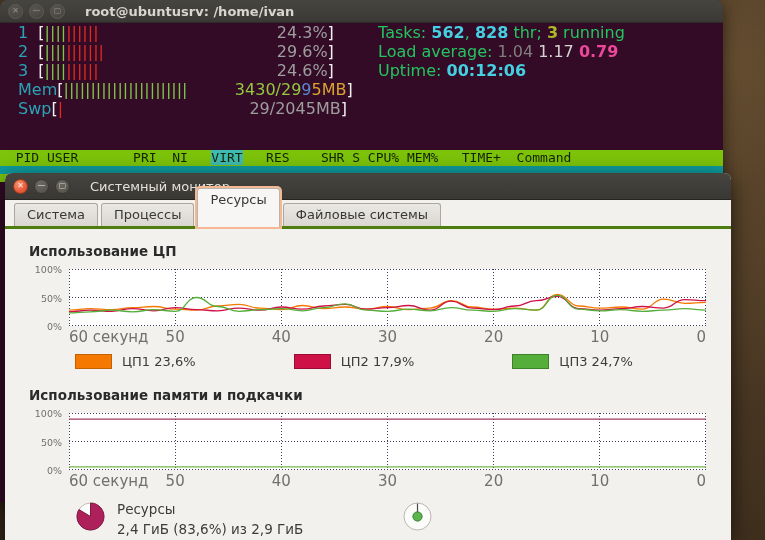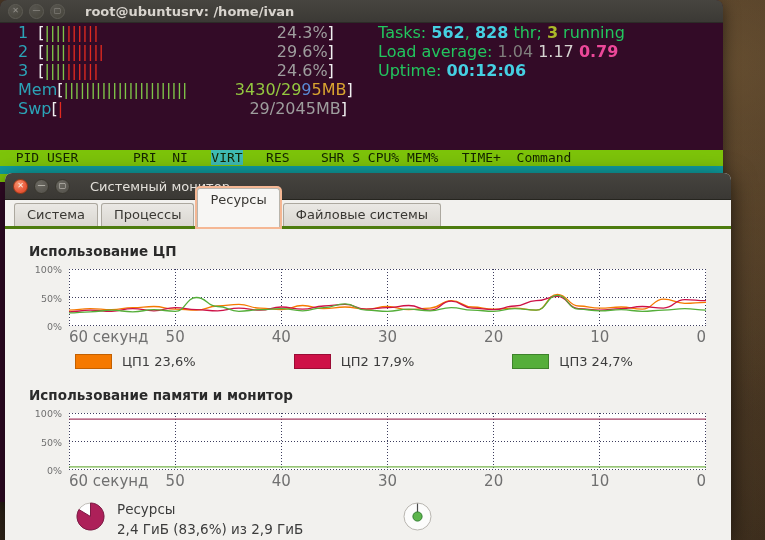--- a/index.html
+++ b/index.html
@@ -237,21 +237,21 @@
         <div class="legend-item">
           <div class="swatch" style="background: rgb(206, 17, 71); border-color: rgb(154, 12, 52);"></div>
           <span class="legend-label">ЦП2 17,9%</span>
         </div>
         <div class="legend-item">
           <div class="swatch" style="background: rgb(85, 174, 58); border-color: rgb(61, 130, 42);"></div>
           <span class="legend-label">ЦП3 24,7%</span>
         </div>
       </div>
 
-      <div class="section-title mem-heading">Использование памяти и монитор</div>
+      <div class="section-title mem-heading">Использование памяти и подкачки</div>
 
       <div class="chart-group">
         <div class="chart-row">
           <div class="ylabels">
               <span style="top: 0%;">100%</span>
               <span style="top: 50%;">50%</span>
               <span style="top: 100%;">0%</span>
             </div>
           <div class="plot">
               <svg viewBox="0 0 637 57" width="637" height="57">

